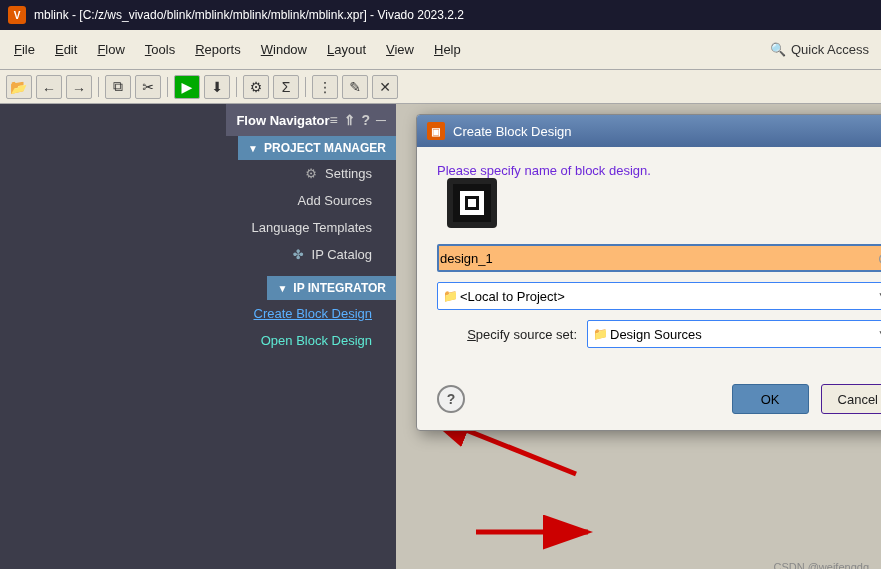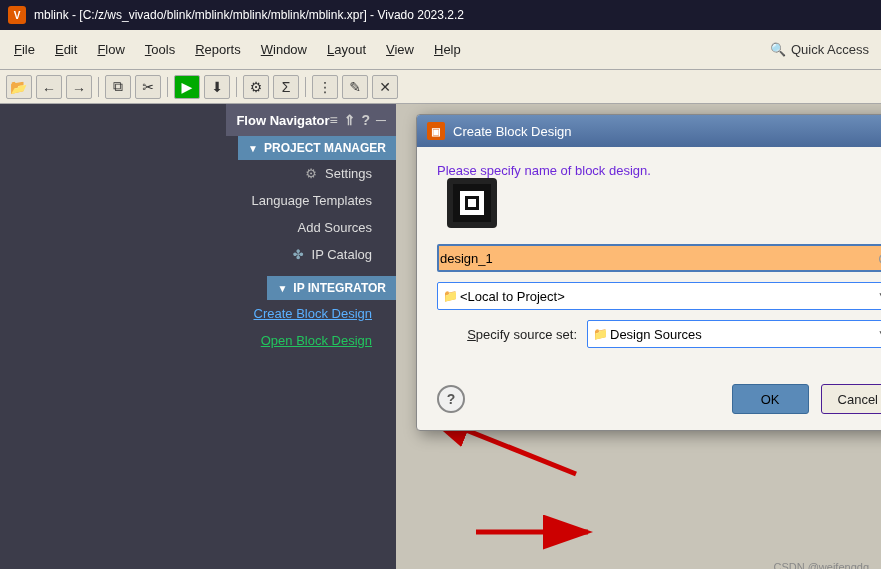--- a/index.html
+++ b/index.html
@@ -120,21 +120,21 @@
     .nav-item {
       padding: 6px 24px;
       color: #ddd;
       cursor: pointer;
       font-size: 13px;
       display: flex;
       align-items: center;
       gap: 8px;
     }
     .nav-item.link { color: #5ab0ff; text-decoration: underline; }
-    .nav-item.disabled { color: #22c55e; text-decoration: underline; }
+    .nav-item.disabled { color: #5eead4; }
     .nav-item .gear { color: #aaa; }
     .nav-item .cross { color: #8ab; }
 
     
     #content-area {
       flex: 1;
       background: #c8c4b8;
       position: relative;
       display: flex;
       flex-direction: column;
@@ -380,24 +380,24 @@
 
     <div class="nav-section-title">
       <span class="nav-chevron">▼</span>
       <span>PROJECT MANAGER</span>
     </div>
     <div class="nav-item">
       <span class="gear">⚙</span>
       <span>Settings</span>
     </div>
     <div class="nav-item">
+      <span>Add Sources</span>
+    </div>
+    <div class="nav-item">
       <span>Language Templates</span>
-    </div>
-    <div class="nav-item">
-      <span>Add Sources</span>
     </div>
     <div class="nav-item">
       <span class="cross">✤</span>
       <span>IP Catalog</span>
     </div>
 
     <div class="nav-section-title" style="margin-top:8px;">
       <span class="nav-chevron">▼</span>
       <span>IP INTEGRATOR</span>
     </div>

